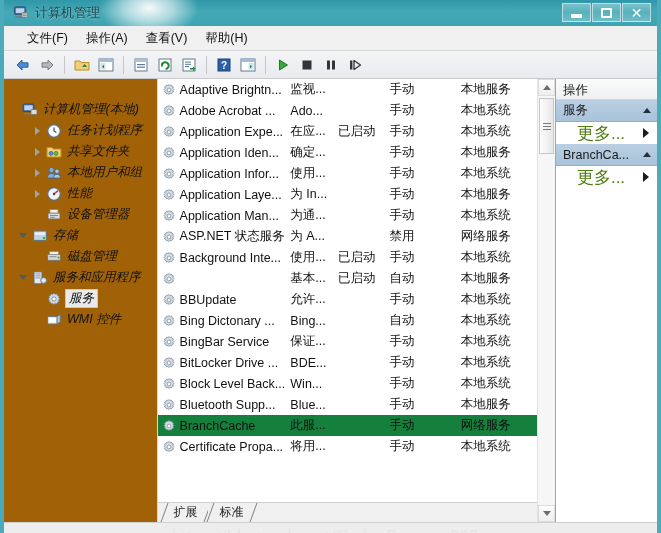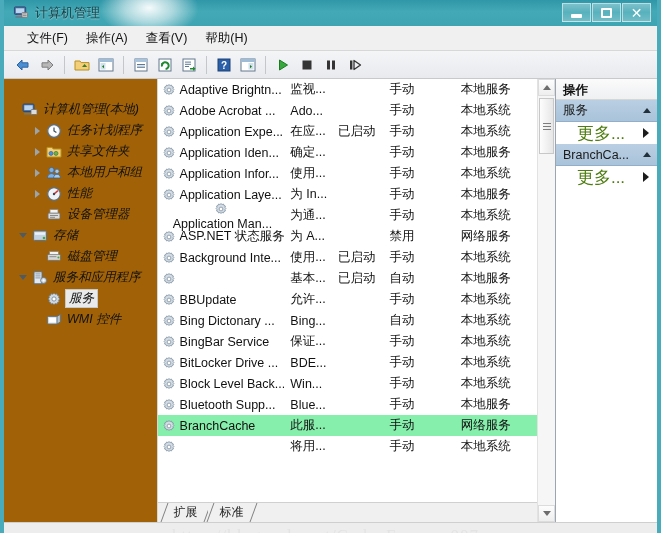--- a/index.html
+++ b/index.html
@@ -70,21 +70,21 @@
             background:linear-gradient(180deg,#ffffff 0%,#f1f2f4 100%);
             border-bottom:1px solid #d9d9d9;}
   .hcell{position:relative;box-sizing:border-box;border-right:1px solid #dcdcdc;
          padding:3px 0 0 6px;font-size:12.5px;color:#2b2b2b;white-space:nowrap;overflow:hidden;}
   .hcell.sorted{background:linear-gradient(180deg,#f2f8fd 0%,#dfeefb 100%);
                 border:1px solid #b7d4ea;border-bottom:1px solid #9fc4e0;}
   .sortarrow{position:absolute;left:50%;top:1px;margin-left:-4px;
              border-bottom:4px solid #8e9aa3;border-left:4px solid transparent;border-right:4px solid transparent;}
   .rows{position:relative;flex:1 1 auto;overflow:hidden;}
   .row{display:flex;height:21px;align-items:center;font-size:12.5px;color:#111;white-space:nowrap;}
-  .row.sel{background:#86efac;justify-content:center;}
+  .row.sel{background:#15803d;justify-content:center;}
   .cell{box-sizing:border-box;overflow:hidden;white-space:nowrap;padding-left:6px;}
   .cell.name{display:flex;align-items:center;padding-left:3px;}
   .svcicon{width:16px;height:16px;flex:0 0 16px;margin-right:3px;}
   .listfoot{height:20px;box-sizing:border-box;background:#f0f0f0;
             border-top:1px solid #d0d0d0;display:flex;align-items:flex-end;padding-left:4px;}
   .tab{position:relative;font-size:12px;color:#222;padding:1px 10px 1px 12px;
        background:#f0f0f0;}
   .tab::before{content:"";position:absolute;left:2px;top:0;bottom:0;width:8px;
        border-left:1px solid #808080;transform:skewX(-20deg);}
   .tab::after{content:"";position:absolute;right:0px;top:0;bottom:0;width:8px;
@@ -104,21 +104,21 @@
            border:1px solid #c8c8c8;box-sizing:border-box;
            display:flex;align-items:center;justify-content:center;}
   .grip{width:8px;height:7px;
         background:repeating-linear-gradient(180deg,#7d7d7d 0 1px,transparent 1px 3px);}
 
   
   .actions{width:102px;flex:0 0 102px;box-sizing:border-box;background:#fff;
            border-left:1px solid #9aa7b0;display:flex;flex-direction:column;}
   .actions-title{height:21px;box-sizing:border-box;font-size:12.5px;color:#111;
                  padding:3px 0 0 7px;background:linear-gradient(180deg,#fbfbfb,#eef0f2);
-                 border-bottom:1px solid #d6d6d6;font-weight:bold;}
+                 border-bottom:1px solid #d6d6d6;}
   .agroup-head{height:22px;box-sizing:border-box;display:flex;align-items:center;
                justify-content:space-between;padding:0 6px 0 7px;
                background:linear-gradient(180deg,#bacfe2 0%,#a9c3da 100%);
                border-bottom:1px solid #92aec8;font-size:12.5px;color:#1a1a1a;}
   .agroup-head .lbl{overflow:hidden;white-space:nowrap;}
   .caret-up{border-bottom:5px solid #22303c;border-left:4px solid transparent;border-right:4px solid transparent;}
   .aitem{height:22px;display:flex;align-items:center;justify-content:space-between;
          padding:0 8px 0 7px;font-size:17px;color:#4d7c0f;}
   .aitem .txt{flex:1 1 auto;text-align:center;padding-right:4px;}
   .caret-right{border-left:6px solid #1c1c1c;border-top:5px solid transparent;border-bottom:5px solid transparent;}
@@ -479,21 +479,21 @@
                   <circle cx="8" cy="8" r="1.9" fill="#fff" stroke="#7d8f9f" stroke-width=".8"></circle>
                 </svg></span>
               <span>Application Laye...</span>
             </div>
             <div class="cell" style="width: 48px;">为 In...</div>
             <div class="cell" style="width: 52px;"></div>
             <div class="cell" style="width: 72px;">手动</div>
             <div class="cell" style="width: 83px;">本地服务</div>
           </div>
           <div class="row">
-            <div class="cell name" style="width: 128px; flex-direction: column;">
+            <div class="cell name" style="width: 128px;">
               <span class="svcicon"><svg viewBox="0 0 16 16" width="16" height="16">
                   <path d="M8 2.6 l1.1 .9 1.4-.4 .5 1.4 1.4 .5 -.4 1.4 .9 1.1 -.9 1.1 .4 1.4 -1.4 .5 -.5 1.4 -1.4-.4 -1.1 .9 -1.1-.9 -1.4 .4 -.5-1.4 -1.4-.5 .4-1.4 -.9-1.1 .9-1.1 -.4-1.4 1.4-.5 .5-1.4 1.4 .4 z" fill="#d4dde5" stroke="#7d8f9f" stroke-width=".8"></path>
                   <circle cx="8" cy="8" r="1.9" fill="#fff" stroke="#7d8f9f" stroke-width=".8"></circle>
                 </svg></span>
               <span>Application Man...</span>
             </div>
             <div class="cell" style="width: 48px;">为通...</div>
             <div class="cell" style="width: 52px;"></div>
             <div class="cell" style="width: 72px;">手动</div>
             <div class="cell" style="width: 83px;">本地系统</div>
@@ -626,20 +626,21 @@
             <div class="cell" style="width: 52px;"></div>
             <div class="cell" style="width: 72px;">手动</div>
             <div class="cell" style="width: 83px;">网络服务</div>
           </div>
           <div class="row">
             <div class="cell name" style="width: 128px;">
               <span class="svcicon"><svg viewBox="0 0 16 16" width="16" height="16">
                   <path d="M8 2.6 l1.1 .9 1.4-.4 .5 1.4 1.4 .5 -.4 1.4 .9 1.1 -.9 1.1 .4 1.4 -1.4 .5 -.5 1.4 -1.4-.4 -1.1 .9 -1.1-.9 -1.4 .4 -.5-1.4 -1.4-.5 .4-1.4 -.9-1.1 .9-1.1 -.4-1.4 1.4-.5 .5-1.4 1.4 .4 z" fill="#d4dde5" stroke="#7d8f9f" stroke-width=".8"></path>
                   <circle cx="8" cy="8" r="1.9" fill="#fff" stroke="#7d8f9f" stroke-width=".8"></circle>
                 </svg></span>
+              <span>Certificate Propa...</span>
             </div>
             <div class="cell" style="width: 48px;">将用...</div>
             <div class="cell" style="width: 52px;"></div>
             <div class="cell" style="width: 72px;">手动</div>
             <div class="cell" style="width: 83px;">本地系统</div>
           </div>
         </div>
 
       <div class="listfoot">
         <div class="tab">扩展</div>

